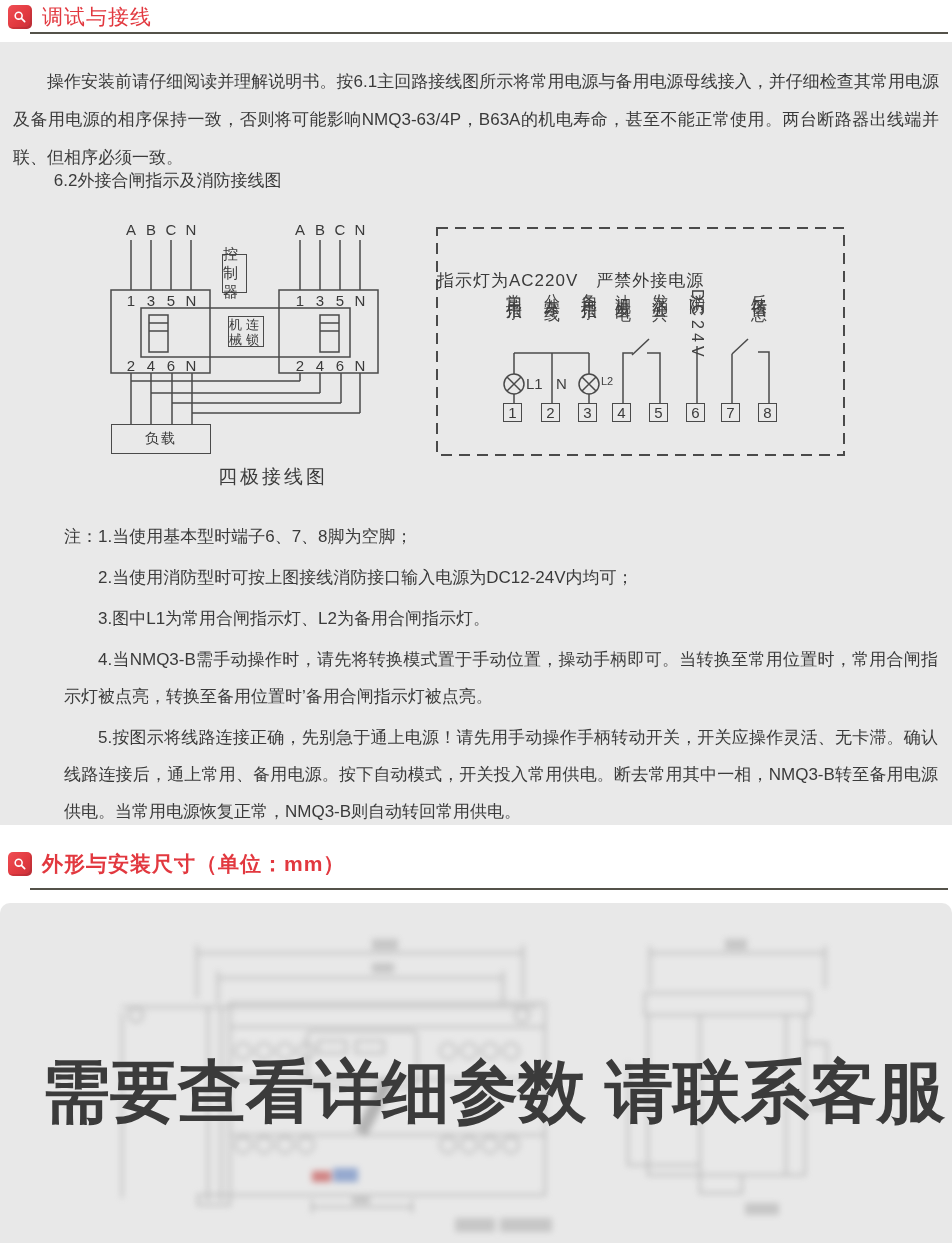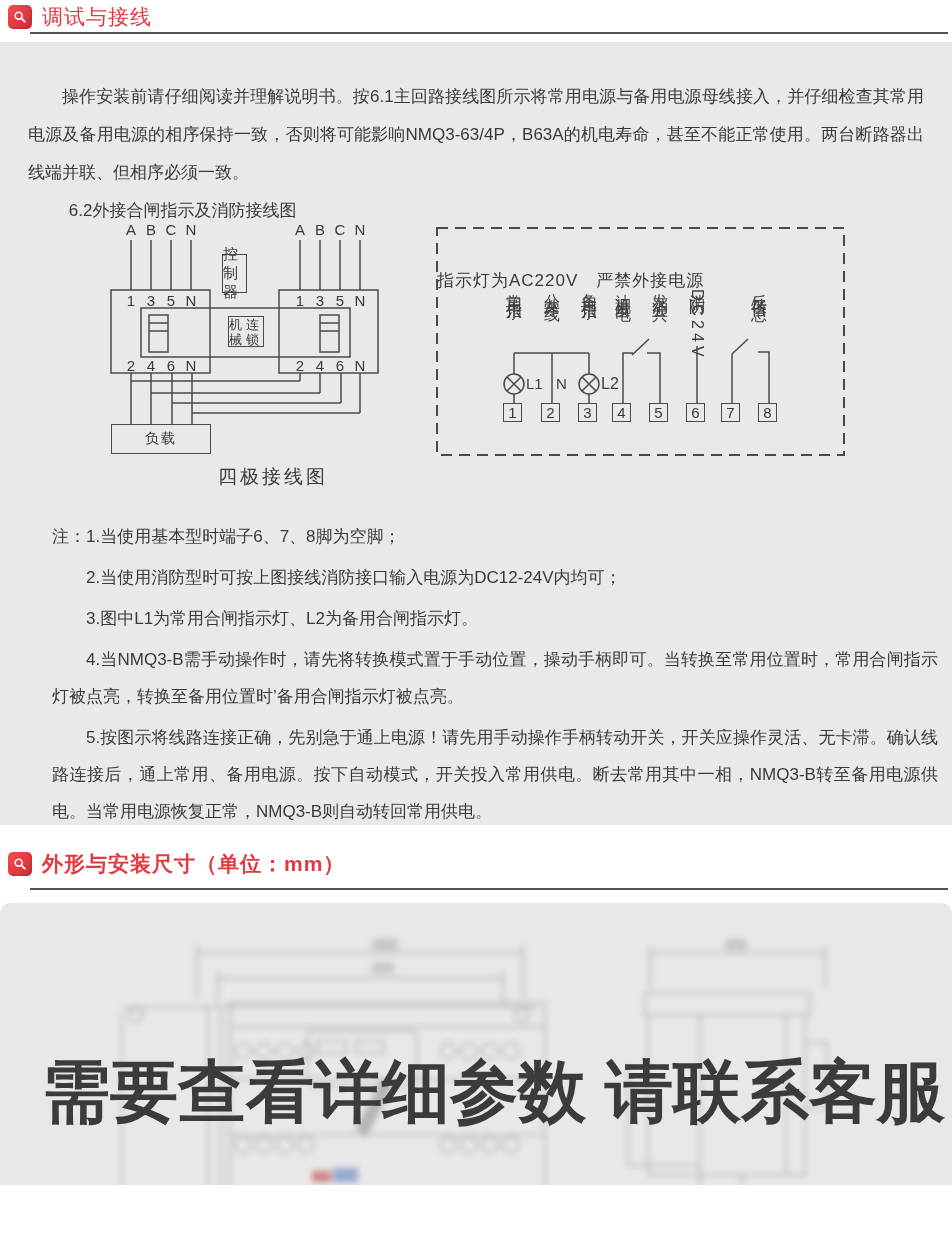--- a/index.html
+++ b/index.html
@@ -15,28 +15,28 @@
     width:24px;height:24px;border-radius:5px;flex:0 0 auto;
     background:linear-gradient(135deg,#ef4e54 0%,#e23a40 55%,#c8303a 100%);
     display:flex;align-items:center;justify-content:center;
     box-shadow:inset -2px -2px 0 rgba(0,0,0,0.08);
   }
   .sec-header .ttl{font-size:21px;color:#e2383f;letter-spacing:1px;}
   .rule{position:absolute;left:30px;right:4px;height:2px;background:#54524a;z-index:4;}
   
   .panel{position:absolute;left:0;width:952px;background:#e9e9e9;overflow:hidden;}
   #panel1{top:42px;height:783px;}
-  #panel2{top:903px;height:282px;border-radius:10px 10px 0 0;background:#e8e8e8;}
+  #panel2{top:903px;height:340px;border-radius:10px 10px 0 0;background:#e8e8e8;}
   
   .body-text{position:absolute;left:12px;right:12px;top:20px;font-size:17px;line-height:38px;}
-  .body-text p{margin:16px;text-align:justify;}
+  .body-text p{margin:1px;text-align:justify;}
   .p-indent{text-indent:2em;}
   .sub-head{margin-top:-16px !important;text-indent:2.4em;}
   .notes{position:absolute;left:52px;right:14px;top:476px;font-size:17px;line-height:37px;}
-  .notes p{margin:0 0 4px 0;text-align:justify;}
+  .notes p{margin:0 0 4px 12px;text-align:justify;}
   .notes p.ind{text-indent:2em;}
   
   .diagram-wrap{position:absolute;left:0;top:173px;width:952px;height:300px;}
   .diagram-wrap svg{position:absolute;left:0;top:0;}
   .dlabel{position:absolute;color:#3f3f3f;}
   .char-row{position:absolute;display:flex;font-size:15px;}
   .char-row span{width:20px;text-align:center;display:inline-block;}
   .dbox{position:absolute;border:1.5px solid #4a4a4a;display:flex;align-items:center;justify-content:center;box-sizing:border-box;}
   .interlock{line-height:15px;font-size:13px;}
   .vlabel{position:absolute;top:66px;writing-mode:vertical-lr;text-orientation:mixed;
@@ -164,21 +164,21 @@
     <div class="dash-title">指示灯为AC220V　严禁外接电源</div>
     <div class="vlabel" style="left:505px;">常用指示</div>
     <div class="vlabel" style="left:543px;">公共零线</div>
     <div class="vlabel" style="left:580px;">备用指示</div>
     <div class="vlabel" style="left:614px;">油机发电</div>
     <div class="vlabel" style="left:651px;">发消公共</div>
     <div class="vlabel" style="left:688px;">消防DC24V</div>
     <div class="vlabel" style="left:750px;">反馈信息</div>
     <div class="dlabel" style="left:526px;top:160px;font-size:15px;">L1</div>
     <div class="dlabel" style="left:556px;top:160px;font-size:15px;">N</div>
-    <div class="dlabel" style="left:601px;top:160px;font-size:16px;">L2</div>
+    <div class="dlabel" style="left:601px;top:160px;font-size:11px;">L2</div>
     <div class="term" style="left:503px;">1</div>
     <div class="term" style="left:541px;">2</div>
     <div class="term" style="left:578px;">3</div>
     <div class="term" style="left:612px;">4</div>
     <div class="term" style="left:649px;">5</div>
     <div class="term" style="left:686px;">6</div>
     <div class="term" style="left:721px;">7</div>
     <div class="term" style="left:758px;">8</div>
 
     <div class="caption">四极接线图</div>

